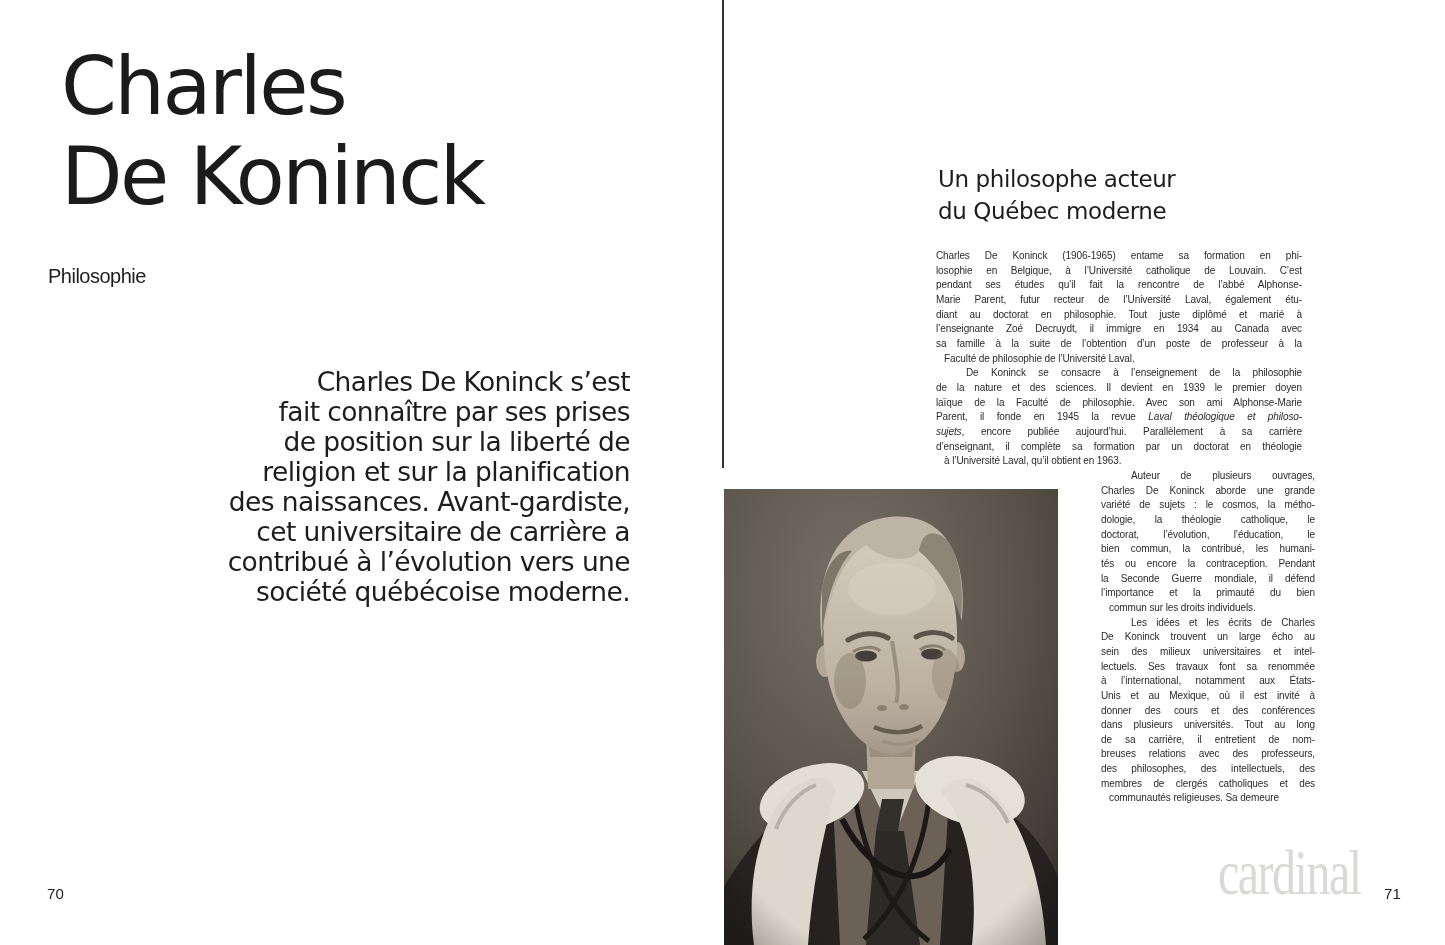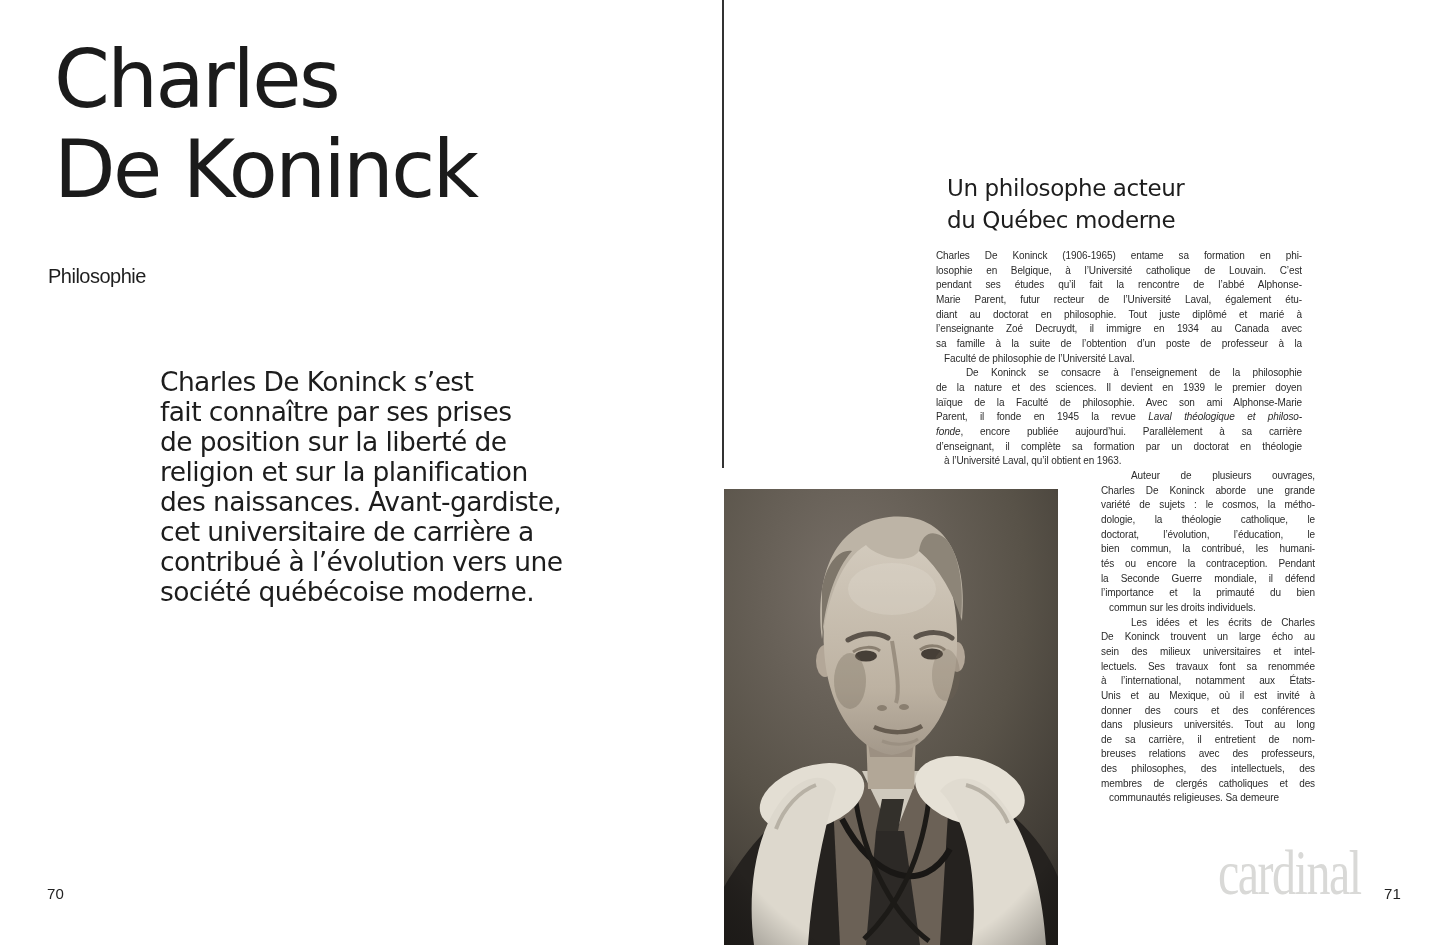--- a/index.html
+++ b/index.html
@@ -19,21 +19,21 @@
   }
   .category{
     position:absolute;left:48px;top:265px;
     font-family:"Liberation Sans",sans-serif;
     font-size:20px;letter-spacing:-0.5px;color:#1e1e1e;
   }
   .lead{
     position:absolute;left:160px;top:367px;width:470px;
     font-family:"DejaVu Sans",sans-serif;
     font-size:26.5px;line-height:30px;font-weight:500;letter-spacing:-0.6px;
-    color:#1d1d1d;white-space:pre-line;
+    color:#1d1d1d;white-space:pre-line;text-align:right;
   }
   .folio{
     position:absolute;font-size:15px;color:#222222;letter-spacing:0.2px;text-align:right;
   }
   .folio-left{left:47px;top:885px;}
   .folio-right{left:1384px;top:885px;}
   
   .section-heading{
     position:absolute;left:938px;top:163px;
     font-family:"DejaVu Sans",sans-serif;
@@ -63,55 +63,55 @@
   }
 </style>
 </head>
 <body>
 
 <div class="spread">
 
   <div class="divider"></div>
 
   <div>
-    <h1 class="page-title" style="margin:7px;">Charles
+    <h1 class="page-title" style="margin:14px;">Charles
 De Koninck</h1>
     <div class="category">Philosophie</div>
     <div class="lead">Charles De Koninck s’est
 fait connaître par ses prises
 de position sur la liberté de
 religion et sur la planification
 des naissances. Avant-gardiste,
 cet universitaire de carrière a
 contribué à l’évolution vers une
 société québécoise moderne.</div>
     <div class="folio folio-left">70</div>
   </div>
 
   <div>
-    <h2 class="section-heading" style="margin:9px;font-weight:500;">Un philosophe acteur
+    <h2 class="section-heading" style="margin:0;font-weight:500;">Un philosophe acteur
 du Québec moderne</h2>
 
     <div class="bodycol bodycol-wide">
         <div>
           <div class="bline"><span>Charles De Koninck (1906-1965) entame sa formation en phi-</span></div>
           <div class="bline"><span>losophie en Belgique, à l’Université catholique de Louvain. C’est</span></div>
           <div class="bline"><span>pendant ses études qu’il fait la rencontre de l’abbé Alphonse-</span></div>
           <div class="bline"><span>Marie Parent, futur recteur de l’Université Laval, également étu-</span></div>
           <div class="bline"><span>diant au doctorat en philosophie. Tout juste diplômé et marié à</span></div>
           <div class="bline"><span>l’enseignante Zoé Decruydt, il immigre en 1934 au Canada avec</span></div>
           <div class="bline"><span>sa famille à la suite de l’obtention d’un poste de professeur à la</span></div>
           <div class="bline lastline"><span>Faculté de philosophie de l’Université Laval.</span></div>
         </div>
         <div>
           <div class="bline indent"><span>De Koninck se consacre à l’enseignement de la philosophie</span></div>
           <div class="bline"><span>de la nature et des sciences. Il devient en 1939 le premier doyen</span></div>
           <div class="bline"><span>laïque de la Faculté de philosophie. Avec son ami Alphonse-Marie</span></div>
           <div class="bline"><span>Parent, il fonde en 1945 la revue </span><span class="it">Laval théologique et philoso-</span></div>
-          <div class="bline"><span class="it">fonde</span><span>, encore publiée aujourd’hui. Parallèlement à sa carrière</span></div>
+          <div class="bline"><span class="it">sujets</span><span>, encore publiée aujourd’hui. Parallèlement à sa carrière</span></div>
           <div class="bline"><span>d’enseignant, il complète sa formation par un doctorat en théologie</span></div>
           <div class="bline lastline"><span>à l’Université Laval, qu’il obtient en 1963.</span></div>
         </div>
       </div>
     <div class="bodycol bodycol-narrow">
         <div>
           <div class="bline indent"><span>Auteur de plusieurs ouvrages,</span></div>
           <div class="bline"><span>Charles De Koninck aborde une grande</span></div>
           <div class="bline"><span>variété de sujets : le cosmos, la métho-</span></div>
           <div class="bline"><span>dologie, la théologie catholique, le</span></div>

